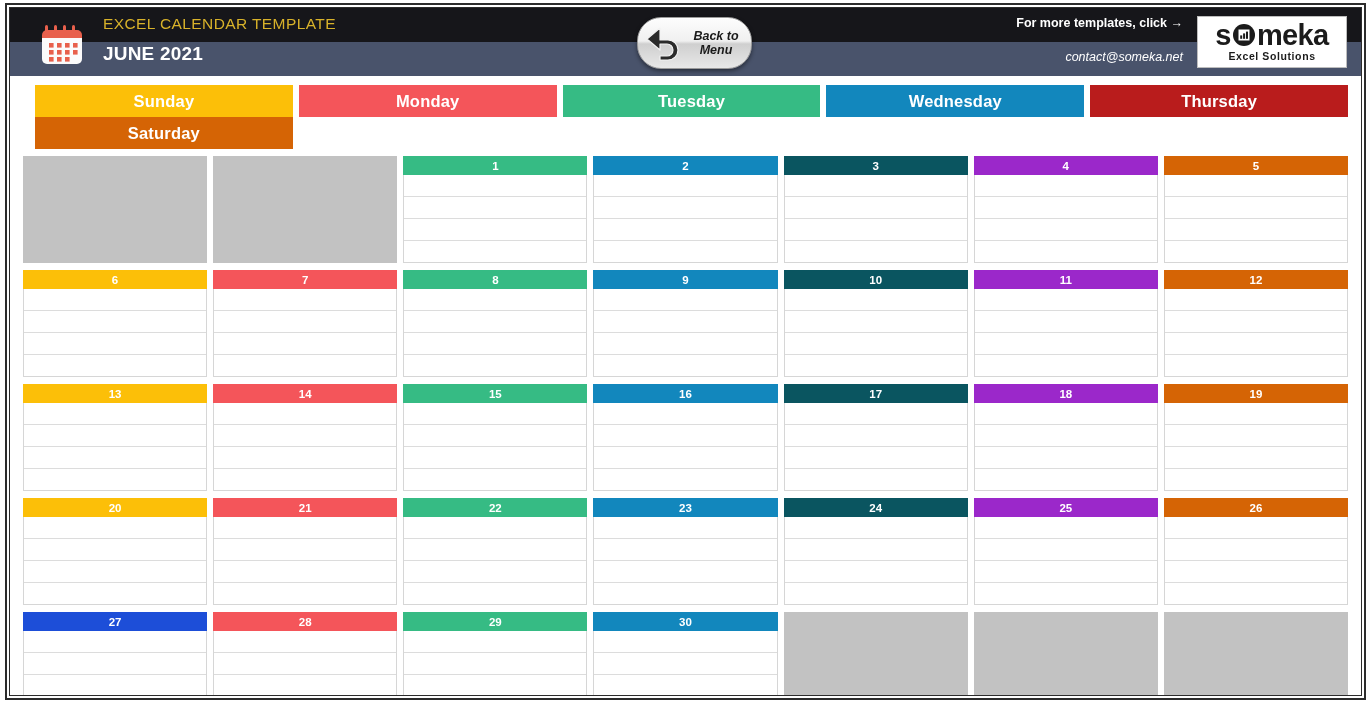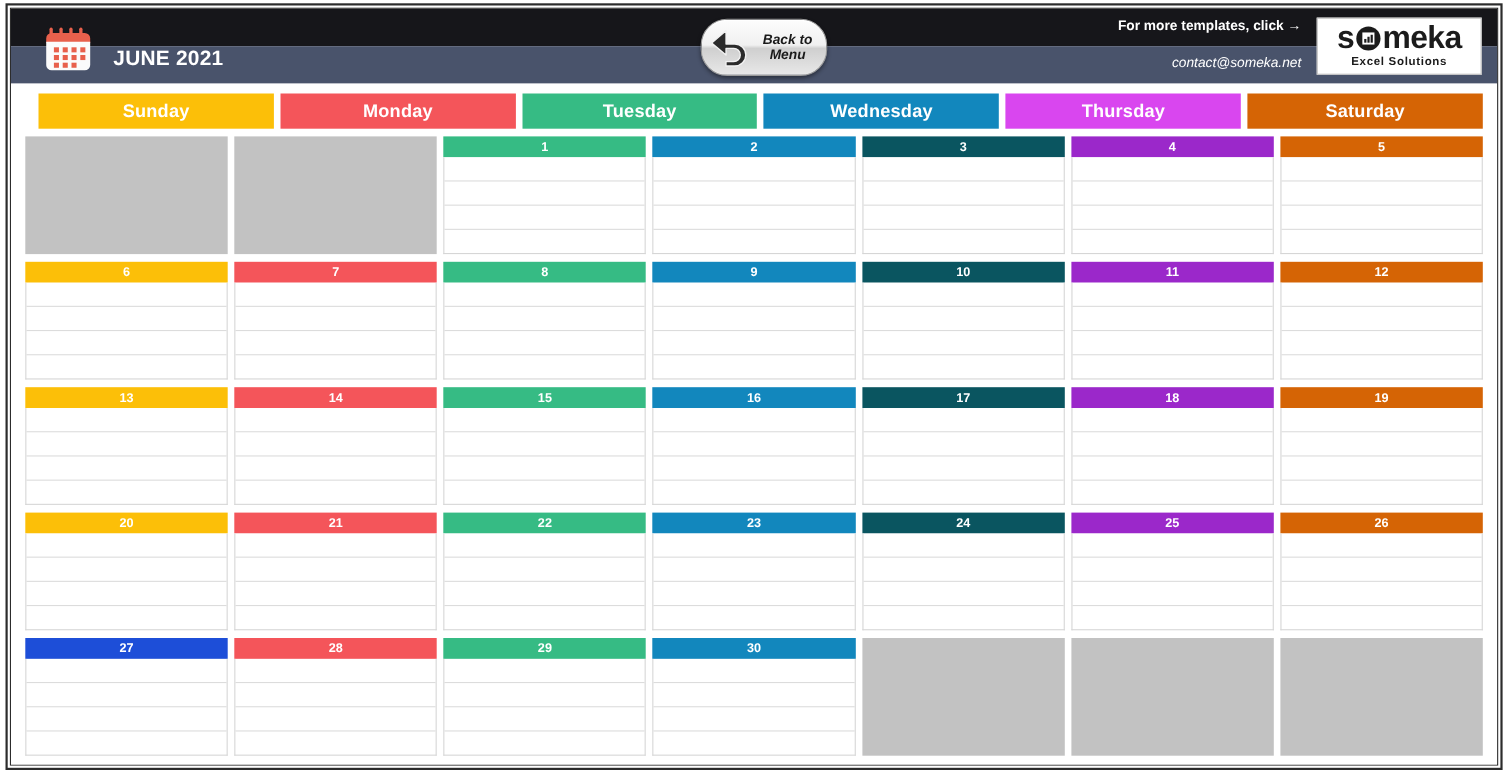--- a/index.html
+++ b/index.html
@@ -181,21 +181,21 @@
 
   
   .calendar {
     position: relative;
     padding: 9px 13px 10px 13px;
     background: #ffffff;
   }
 
   .grid-row {
     display: grid;
-    grid-template-columns: repeat(6, 1fr);
+    grid-template-columns: repeat(5, 1fr);
     column-gap: 6px;
     padding-left: 12px;
   }
 
   .dow {
     height: 32px;
     display: flex;
     align-items: center;
     justify-content: center;
     color: #ffffff;
@@ -271,20 +271,21 @@
           <rect x="8" y="28" width="4.6" height="4.6"></rect>
           <rect x="16" y="28" width="4.6" height="4.6"></rect>
           <rect x="24" y="28" width="4.6" height="4.6"></rect>
           <rect x="32" y="28" width="4.6" height="4.6"></rect>
           <rect x="8" y="35" width="4.6" height="4.6"></rect>
           <rect x="16" y="35" width="4.6" height="4.6"></rect>
           <rect x="24" y="35" width="4.6" height="4.6"></rect>
         </g>
       </svg>
 
+      <div class="title-template">EXCEL CALENDAR TEMPLATE</div>
       <div class="title-month">JUNE 2021</div>
 
       <div class="back-btn">
         <svg class="back-arrow" viewBox="0 0 42 38">
           <path d="M17 4 L4 15 L17 26 L17 20 L24 20 a6 6 0 0 1 0 12 L17 32 L17 36 L25 36 a10 10 0 0 0 0-20 L17 16 Z" fill="#2b2b2b" stroke="#f2f2f2" stroke-width="1.2" stroke-linejoin="round"></path>
         </svg>
         <div class="back-label">
           <span>Back to</span><br>
           <span>Menu</span>
         </div>
@@ -310,21 +311,21 @@
         <div class="logo-sub">Excel Solutions</div>
       </div>
     </div>
 
     <div class="calendar">
       <div class="grid-row" id="dow-row">
             <div class="dow" style="background: rgb(252, 191, 8);">Sunday</div>
             <div class="dow" style="background: rgb(244, 85, 90);">Monday</div>
             <div class="dow" style="background: rgb(54, 187, 132);">Tuesday</div>
             <div class="dow" style="background: rgb(18, 135, 189);">Wednesday</div>
-            <div class="dow" style="background: #d946ef; text-align: right;">Thursday</div>
+            <div class="dow" style="background: #b91c1c; text-align: right;">Thursday</div>
             <div class="dow" style="background: rgb(213, 100, 5);">Saturday</div>
           </div>
       <div id="weeks">
             <div class="week-row">
               <div class="daycell empty" style="background: rgb(194, 194, 194);"></div>
               <div class="daycell empty" style="background: rgb(194, 194, 194);"></div>
               <div class="daycell">
                 <div class="date-bar" style="background: rgb(54, 187, 132);">1</div>
                 <div class="lines">
                   <span></span>

